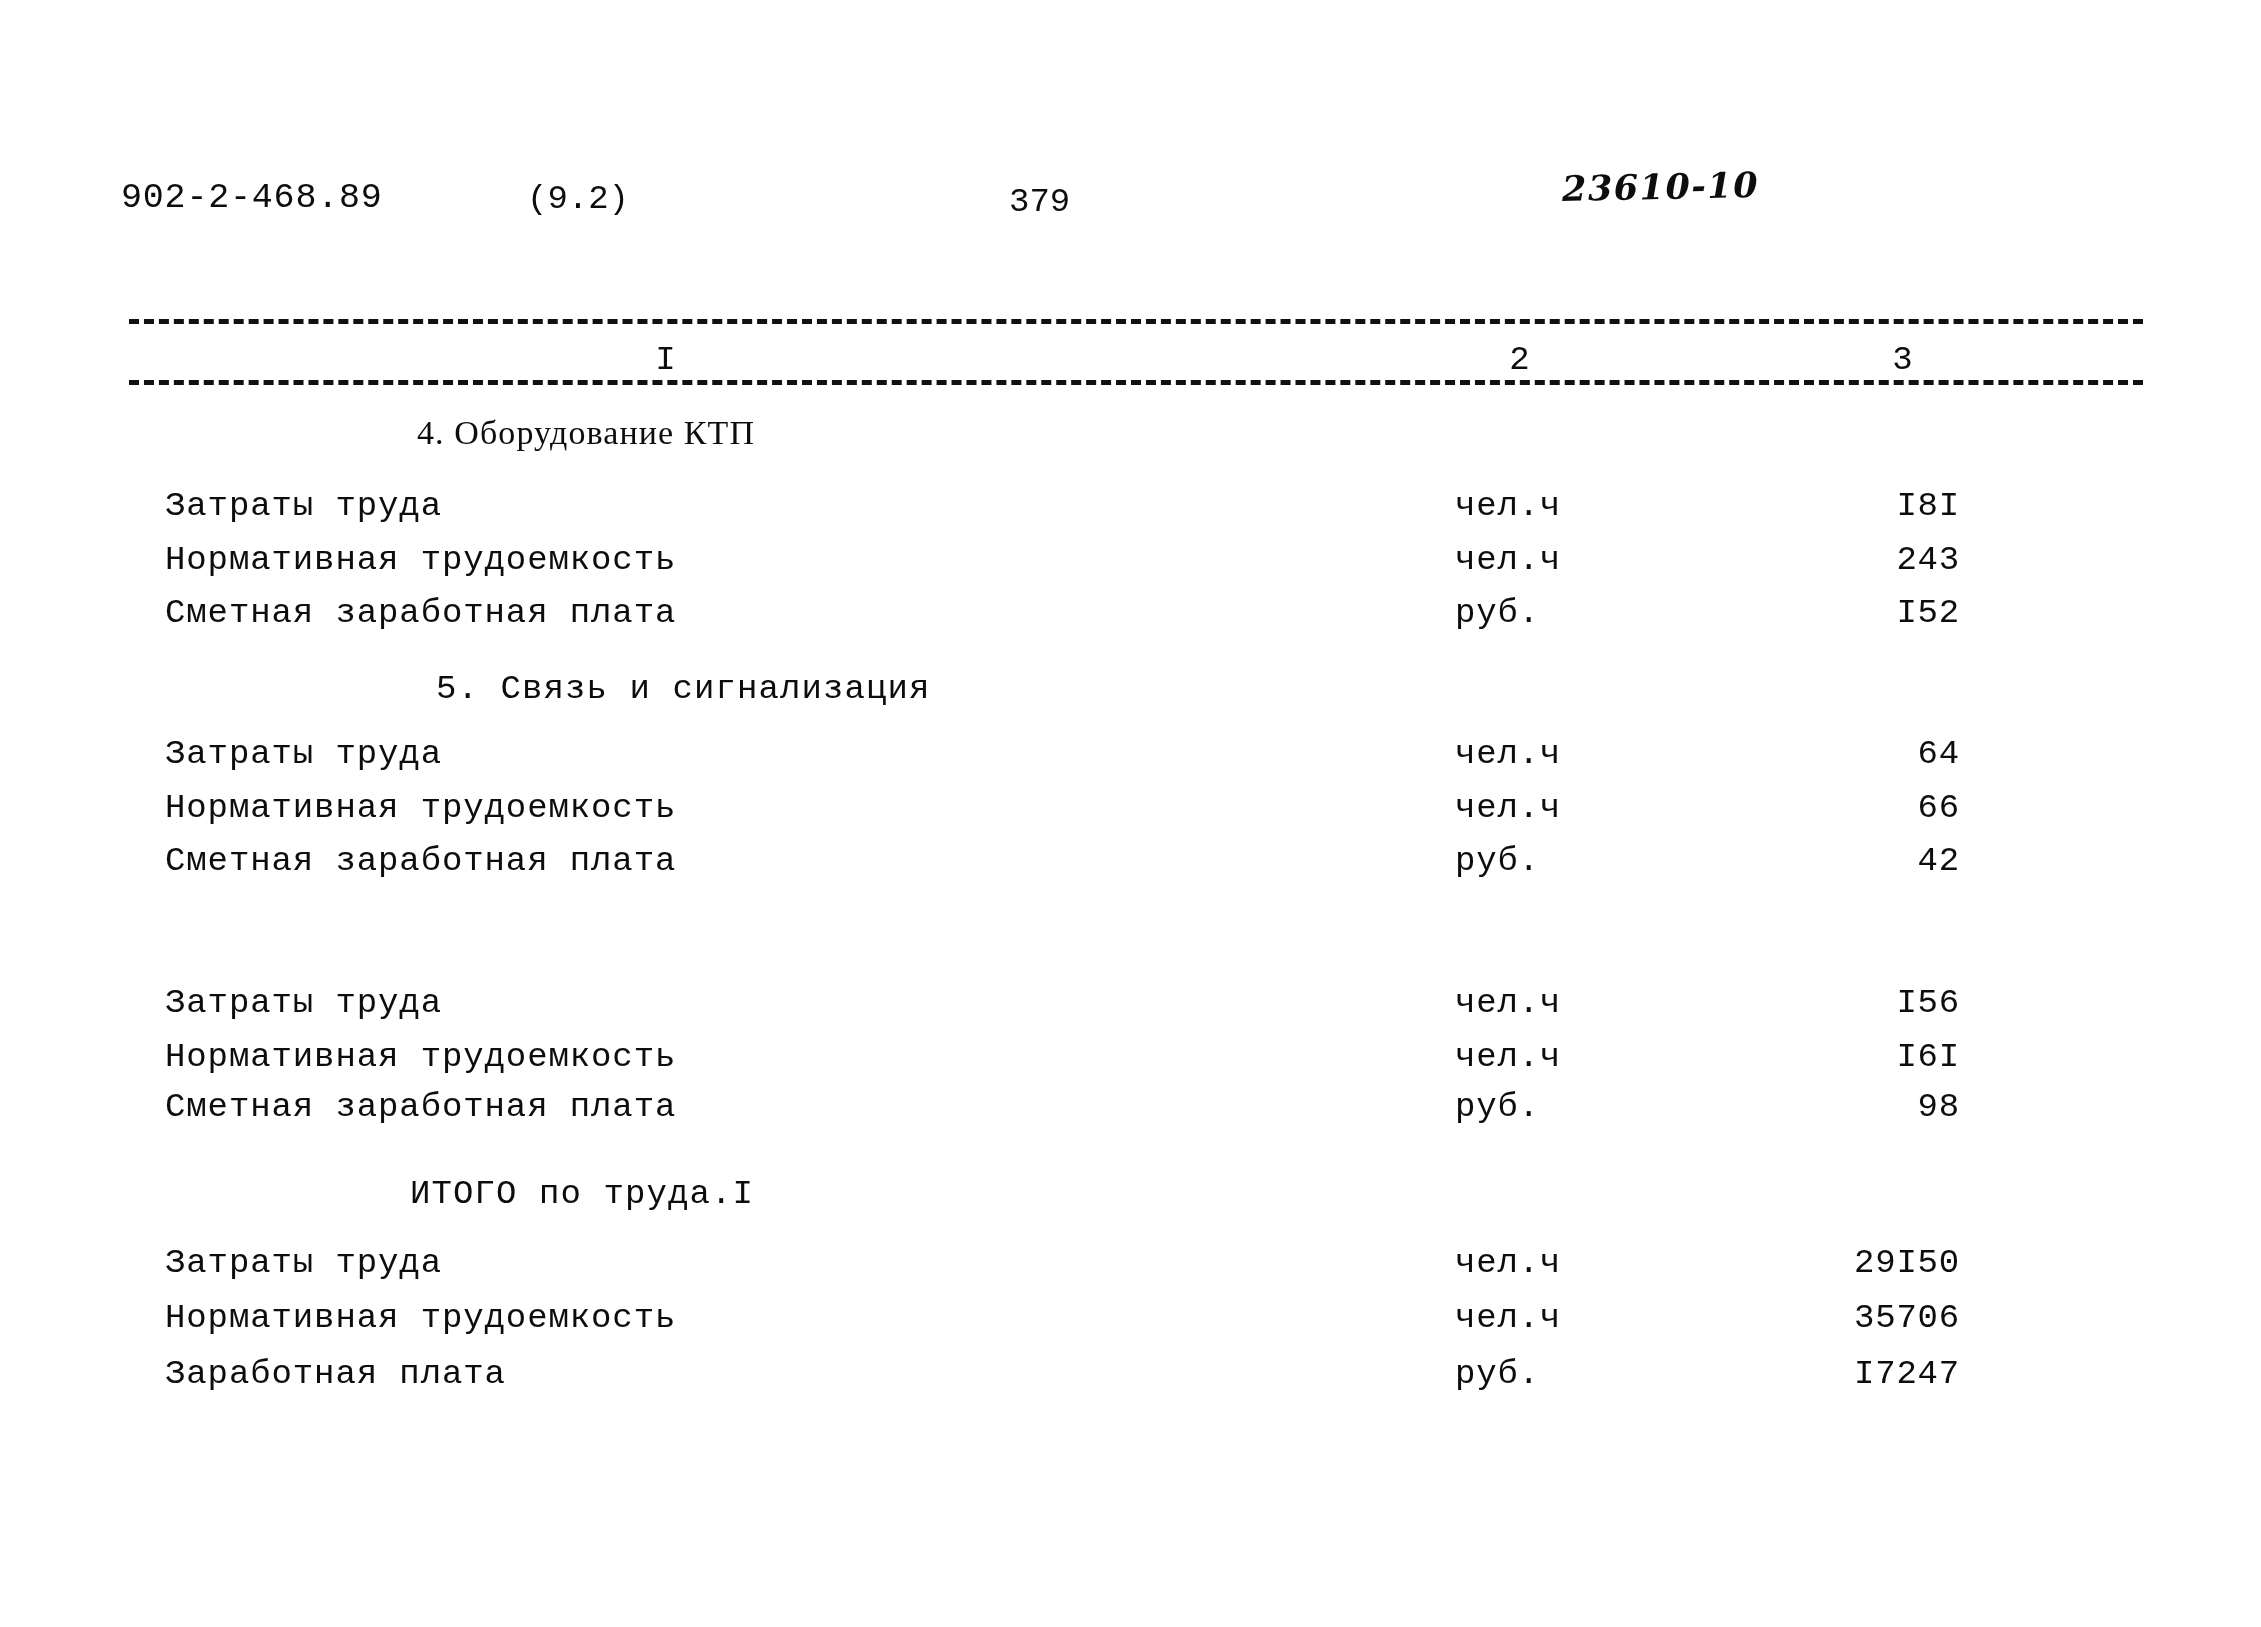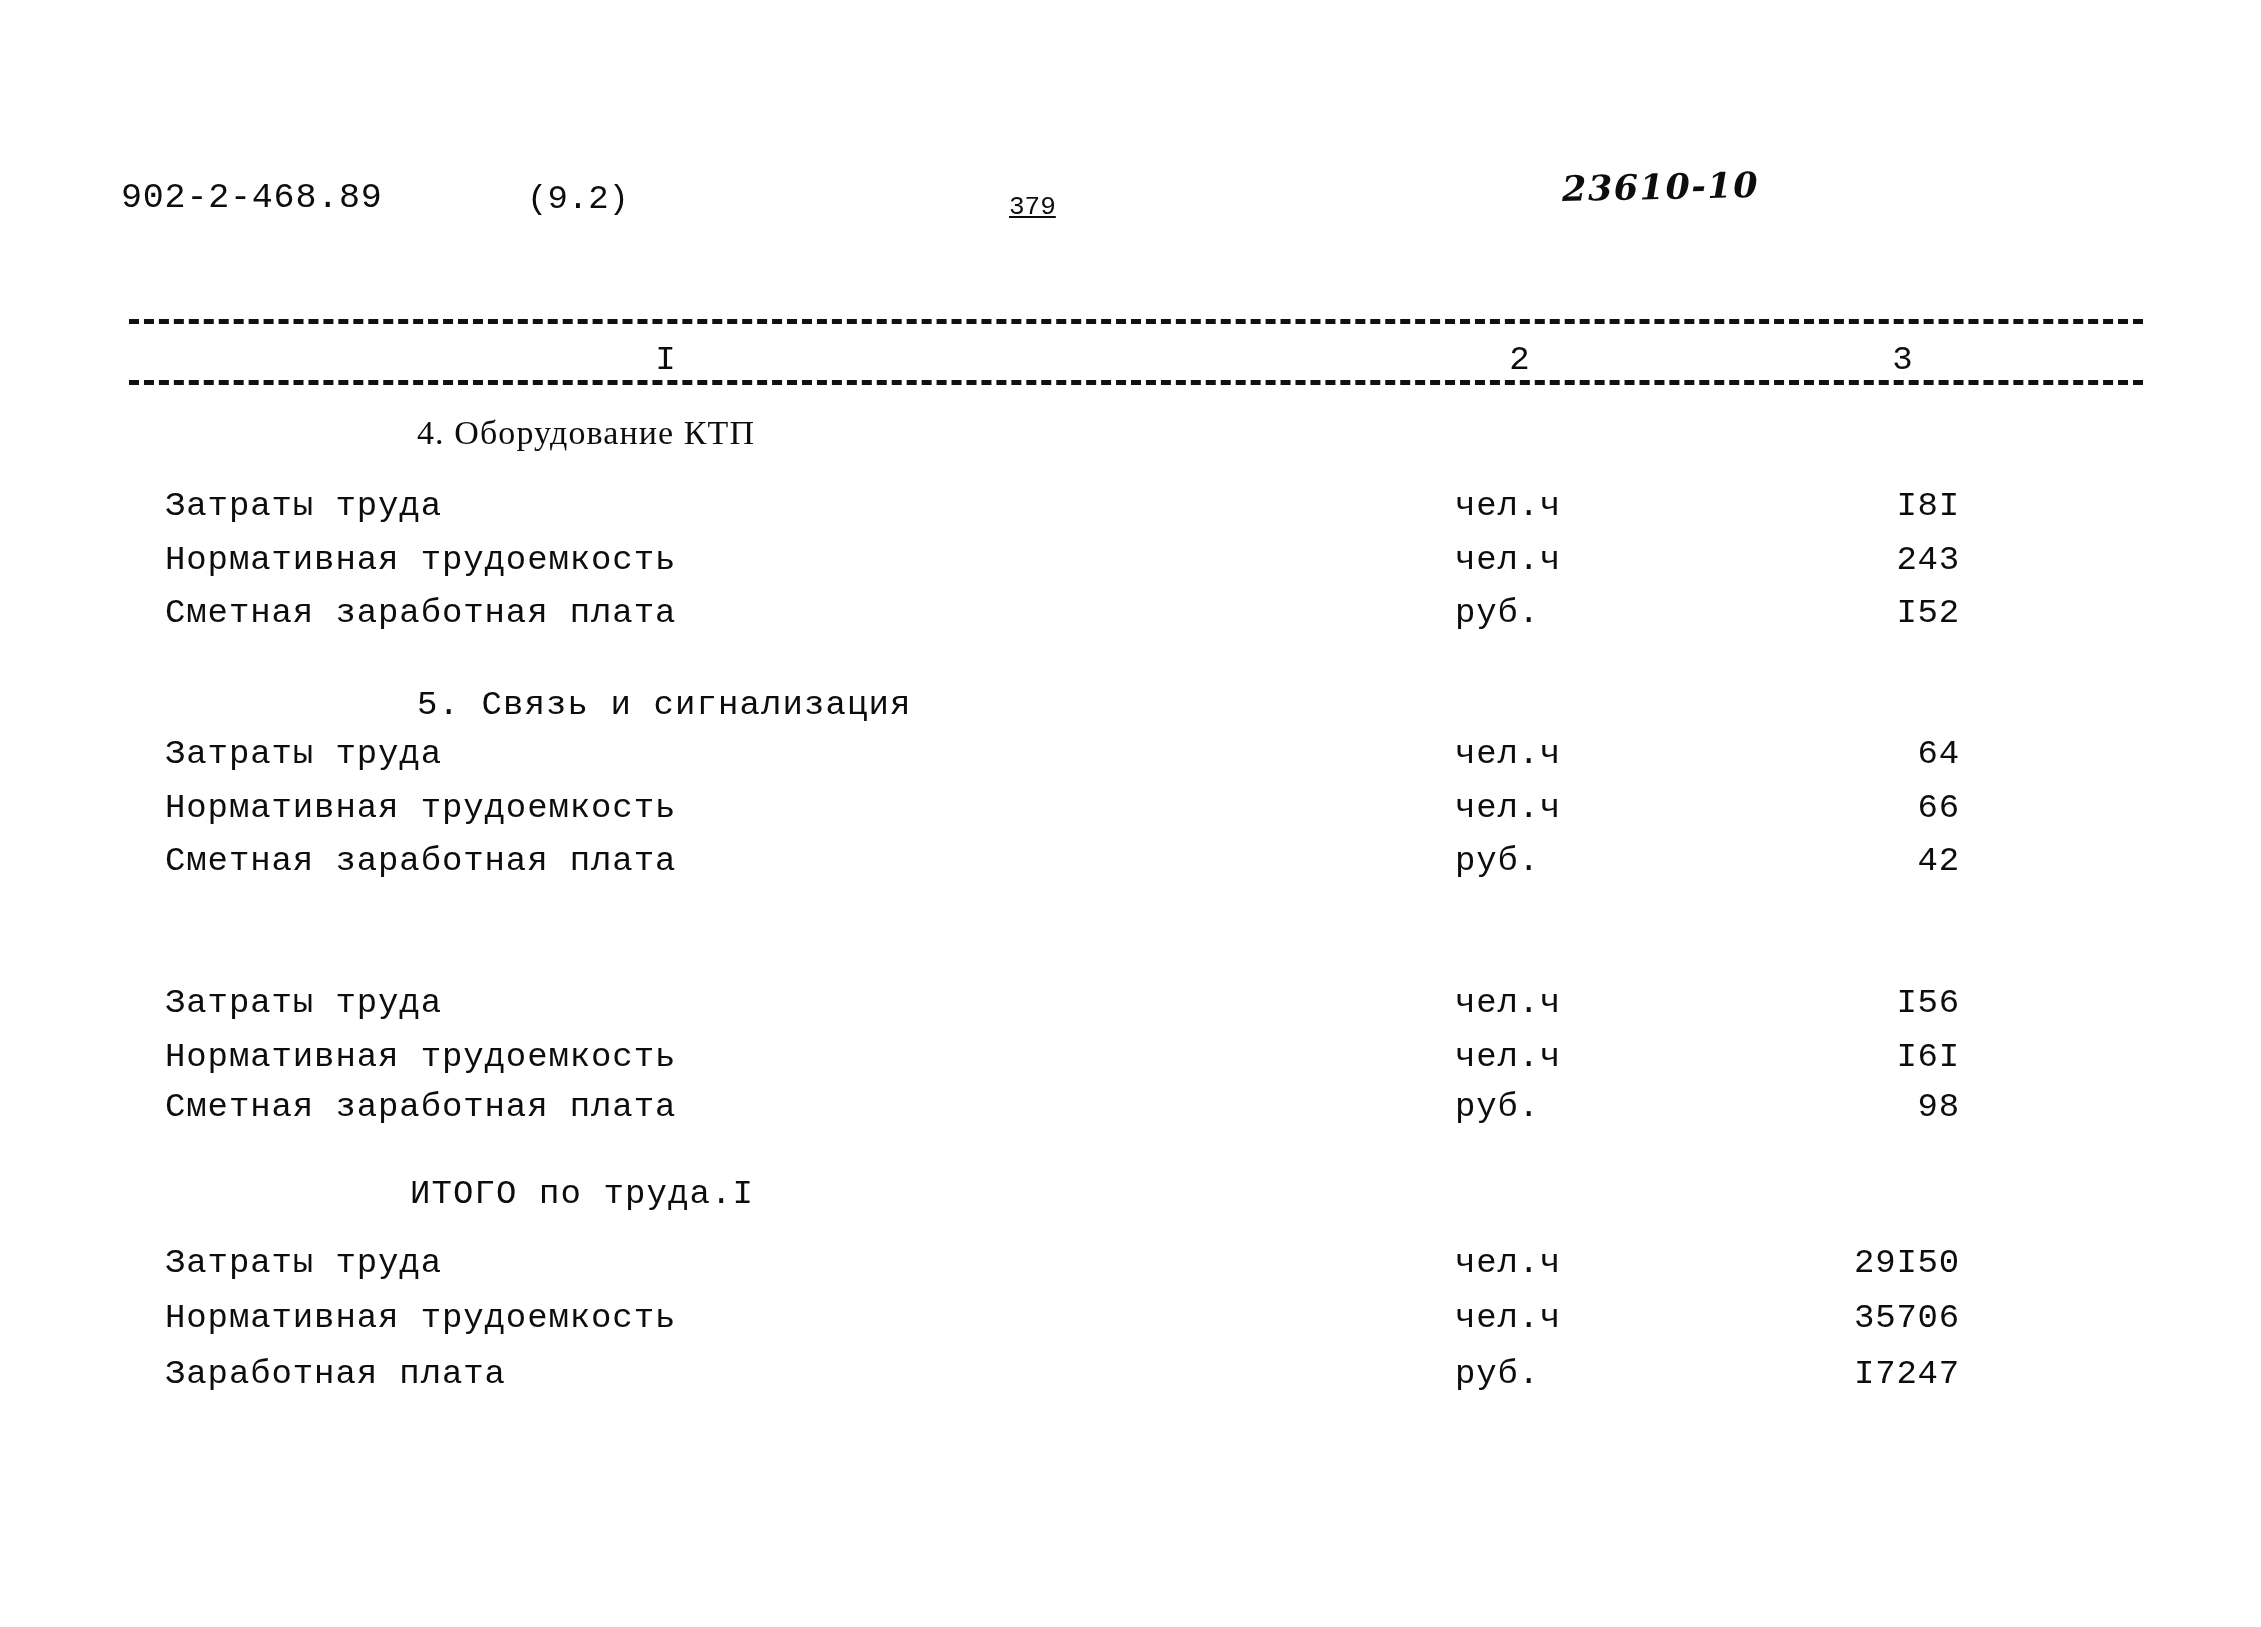--- a/index.html
+++ b/index.html
@@ -43,24 +43,23 @@
   .hdr-paren {
     position: absolute;
     left: 527px;
     top: 1.5px;
     font-size: 34px;
     white-space: nowrap;
   }
   .hdr-page {
     position: absolute;
     left: 1009px;
-    top: 14px;
-    font-size: 26px;
-    white-space: nowrap;
-    text-decoration: underline;
+    top: 5px;
+    font-size: 34px;
+    white-space: nowrap;
   }
   .hdr-stamp {
     position: absolute;
     left: 1562px;
     top: -12.3px;
     font-size: 35px;
     font-family: "DejaVu Serif", serif;
     font-style: italic;
     font-weight: 700;
     letter-spacing: 1.5px;
@@ -161,21 +160,21 @@
     <span class="lbl">Нормативная трудоемкость</span>
     <span class="unit">чел.ч</span>
     <span class="val">243</span>
   </div>
   <div class="row" style="top:594px;">
     <span class="lbl">Сметная заработная плата</span>
     <span class="unit">руб.</span>
     <span class="val">I52</span>
   </div>
 
-  <div class="section-title" style="left:417px; top:670px;margin-top:16px;">5. Связь и сигнализация</div>
+  <div class="section-title" style="left:436px; top:670px;">5. Связь и сигнализация</div>
 
   <div class="row" style="top:735px;">
     <span class="lbl">Затраты труда</span>
     <span class="unit">чел.ч</span>
     <span class="val">64</span>
   </div>
   <div class="row" style="top:789px;">
     <span class="lbl">Нормативная трудоемкость</span>
     <span class="unit">чел.ч</span>
     <span class="val">66</span>

